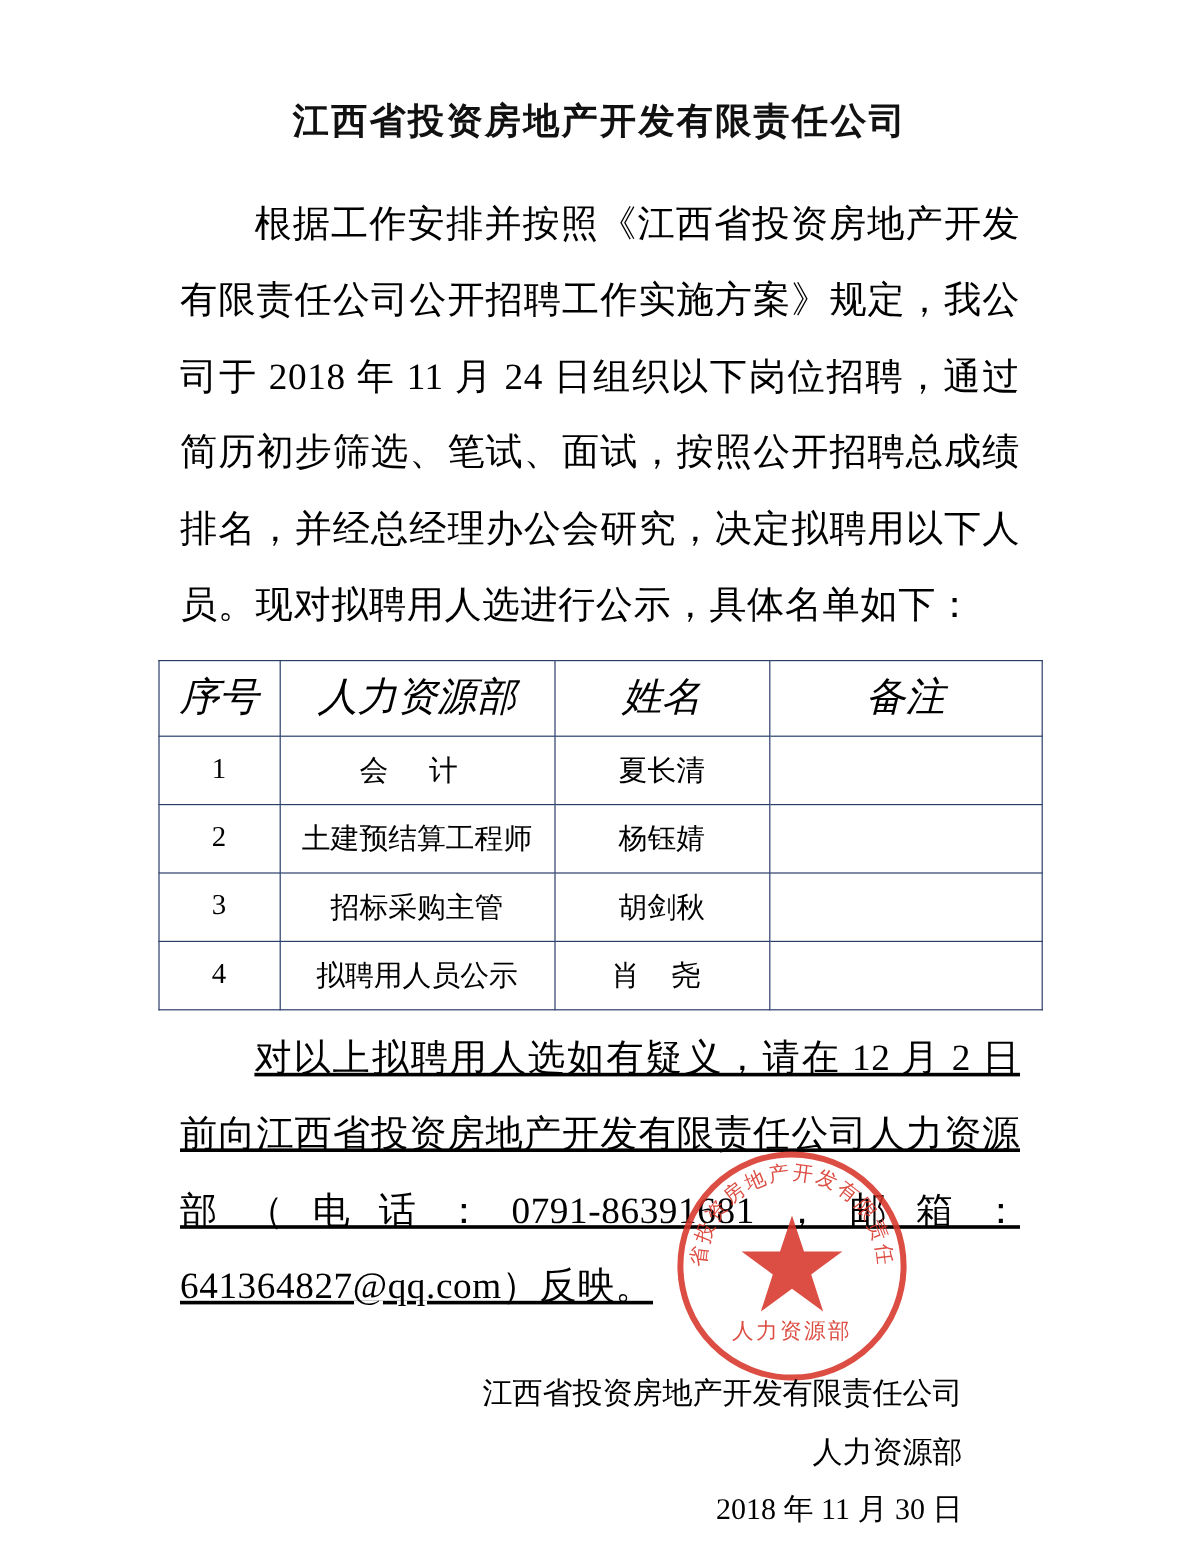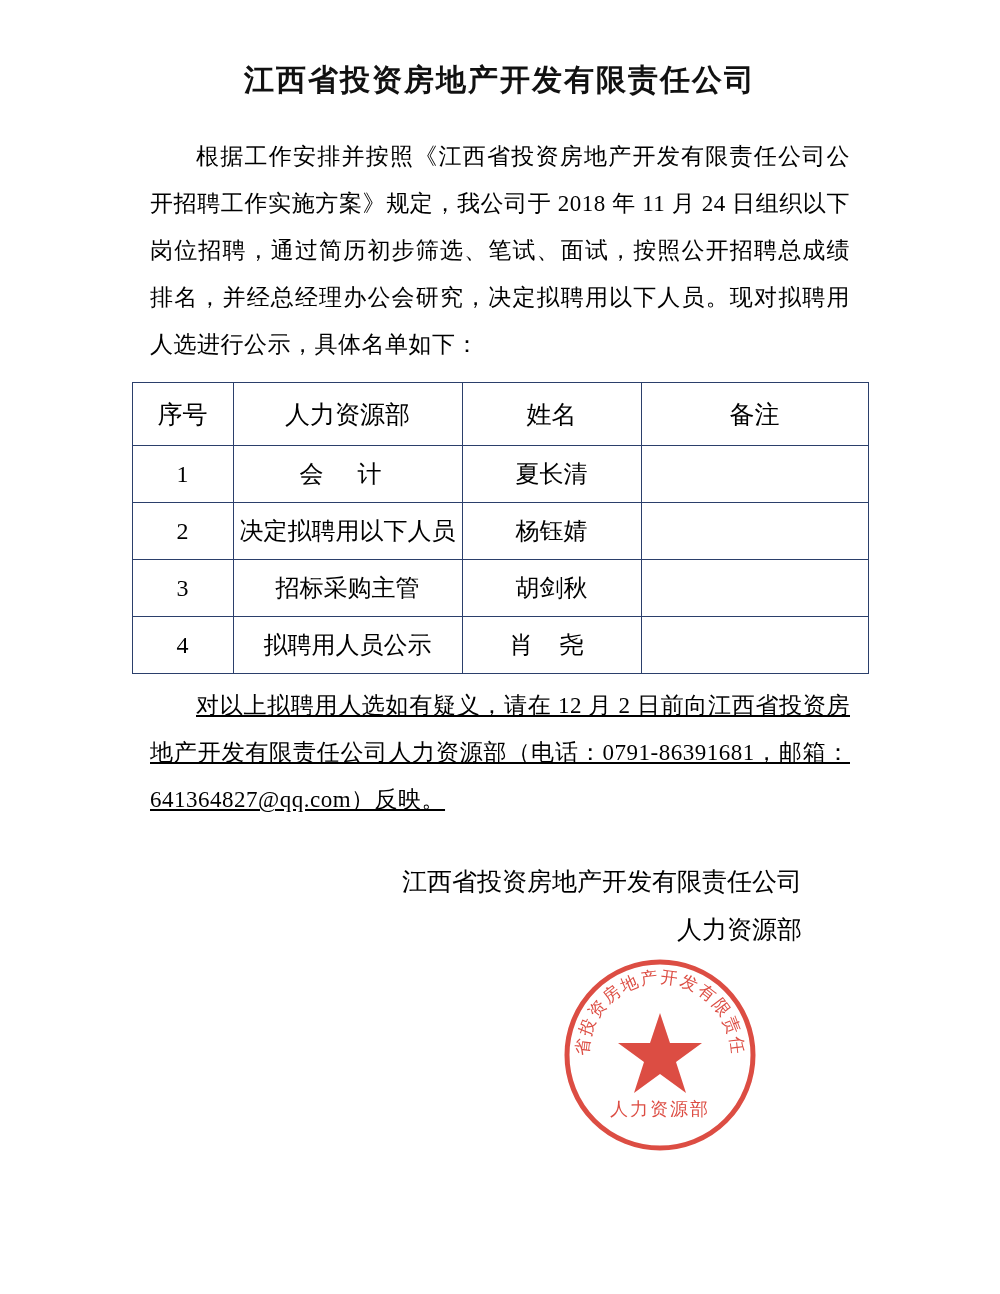--- a/index.html
+++ b/index.html
@@ -13,35 +13,35 @@
     font-family: "Liberation Serif", "DejaVu Serif", serif;
     color: #000000;
     position: relative;
     overflow: hidden;
   }
   .page {
     position: relative;
     width: 1000px;
     height: 1294px;
     box-sizing: border-box;
-    padding: 54px 150px 0 150px;
+    padding: 76px 150px 0 150px;
   }
   .title-block {
     text-align: center;
   }
   .title-line {
     font-size: 30px;
     font-weight: bold;
     letter-spacing: 2px;
     line-height: 1.75;
     color: #111;
   }
   .body-block {
     margin-top: 26px;
-    font-size: 23px;
+    font-size: 31px;
     line-height: 2.05;
     text-align: justify;
     letter-spacing: 0.5px;
   }
   .para {
     text-indent: 2em;
   }
   .table-wrap {
     margin-top: 14px;
     margin-bottom: 8px;
@@ -55,22 +55,23 @@
   }
   table.listing td, table.listing th {
     border: 1.5px solid #2b3f6b;
     height: 52px;
     text-align: center;
     font-size: 24px;
     font-weight: normal;
     padding: 2px 4px;
   }
   table.listing thead td {
-    font-size: 25px;
+    font-size: 33px;
     height: 58px;
+    font-style: italic;
   }
   .col-no    { width: 92px; }
   .col-post  { width: 220px; }
   .col-name  { width: 170px; }
   .col-note  { width: 218px; }
   .spaced {
     letter-spacing: 14px;
     padding-left: 14px;
   }
   .spaced2 {
@@ -122,21 +123,21 @@
       </thead>
       <tbody>
         <tr>
           <td>1</td>
           <td class="spaced">会  计</td>
           <td>夏长清</td>
           <td></td>
         </tr>
         <tr>
           <td>2</td>
-          <td>决定拟聘用以下人员</td>
+          <td>土建预结算工程师</td>
           <td>杨钰婧</td>
           <td></td>
         </tr>
         <tr>
           <td>3</td>
           <td>招标采购主管</td>
           <td>胡剑秋</td>
           <td></td>
         </tr>
         <tr>
@@ -149,20 +150,21 @@
     </table>
   </div>
 
   <div class="body-block" style="margin-top:6px;text-decoration:underline;">
     <div class="para">对以上拟聘用人选如有疑义，请在 12 月 2 日前向江西省投资房地产开发有限责任公司人力资源部（电话：0791-86391681，邮箱：641364827@qq.com）反映。</div>
   </div>
 
   <div class="sign-block">
     <div>江西省投资房地产开发有限责任公司</div>
     <div>人力资源部</div>
+    <div>2018 年 11 月 30 日</div>
   </div>
 
   <svg class="stamp" viewBox="0 0 200 200">
     <circle cx="100" cy="100" r="93" fill="none" stroke="#d8352a" stroke-width="5"></circle>
     <path id="sealArcTop" d="M 100,100 m -72,0 a 72,72 0 1,1 144,0" fill="none" stroke="none"></path>
     <text fill="#d8352a" font-size="17" font-family="'Liberation Serif', serif" letter-spacing="2">
       <textPath href="#sealArcTop" startOffset="50%" text-anchor="middle">江西省投资房地产开发有限责任公司</textPath>
     </text>
     <polygon points="100,58 110,88 142,88 116,107 126,138 100,119 74,138 84,107 58,88 90,88" fill="#d8352a"></polygon>
     <text x="100" y="160" fill="#d8352a" font-size="18" font-family="'Liberation Serif', serif" text-anchor="middle" letter-spacing="2">人力资源部</text>

